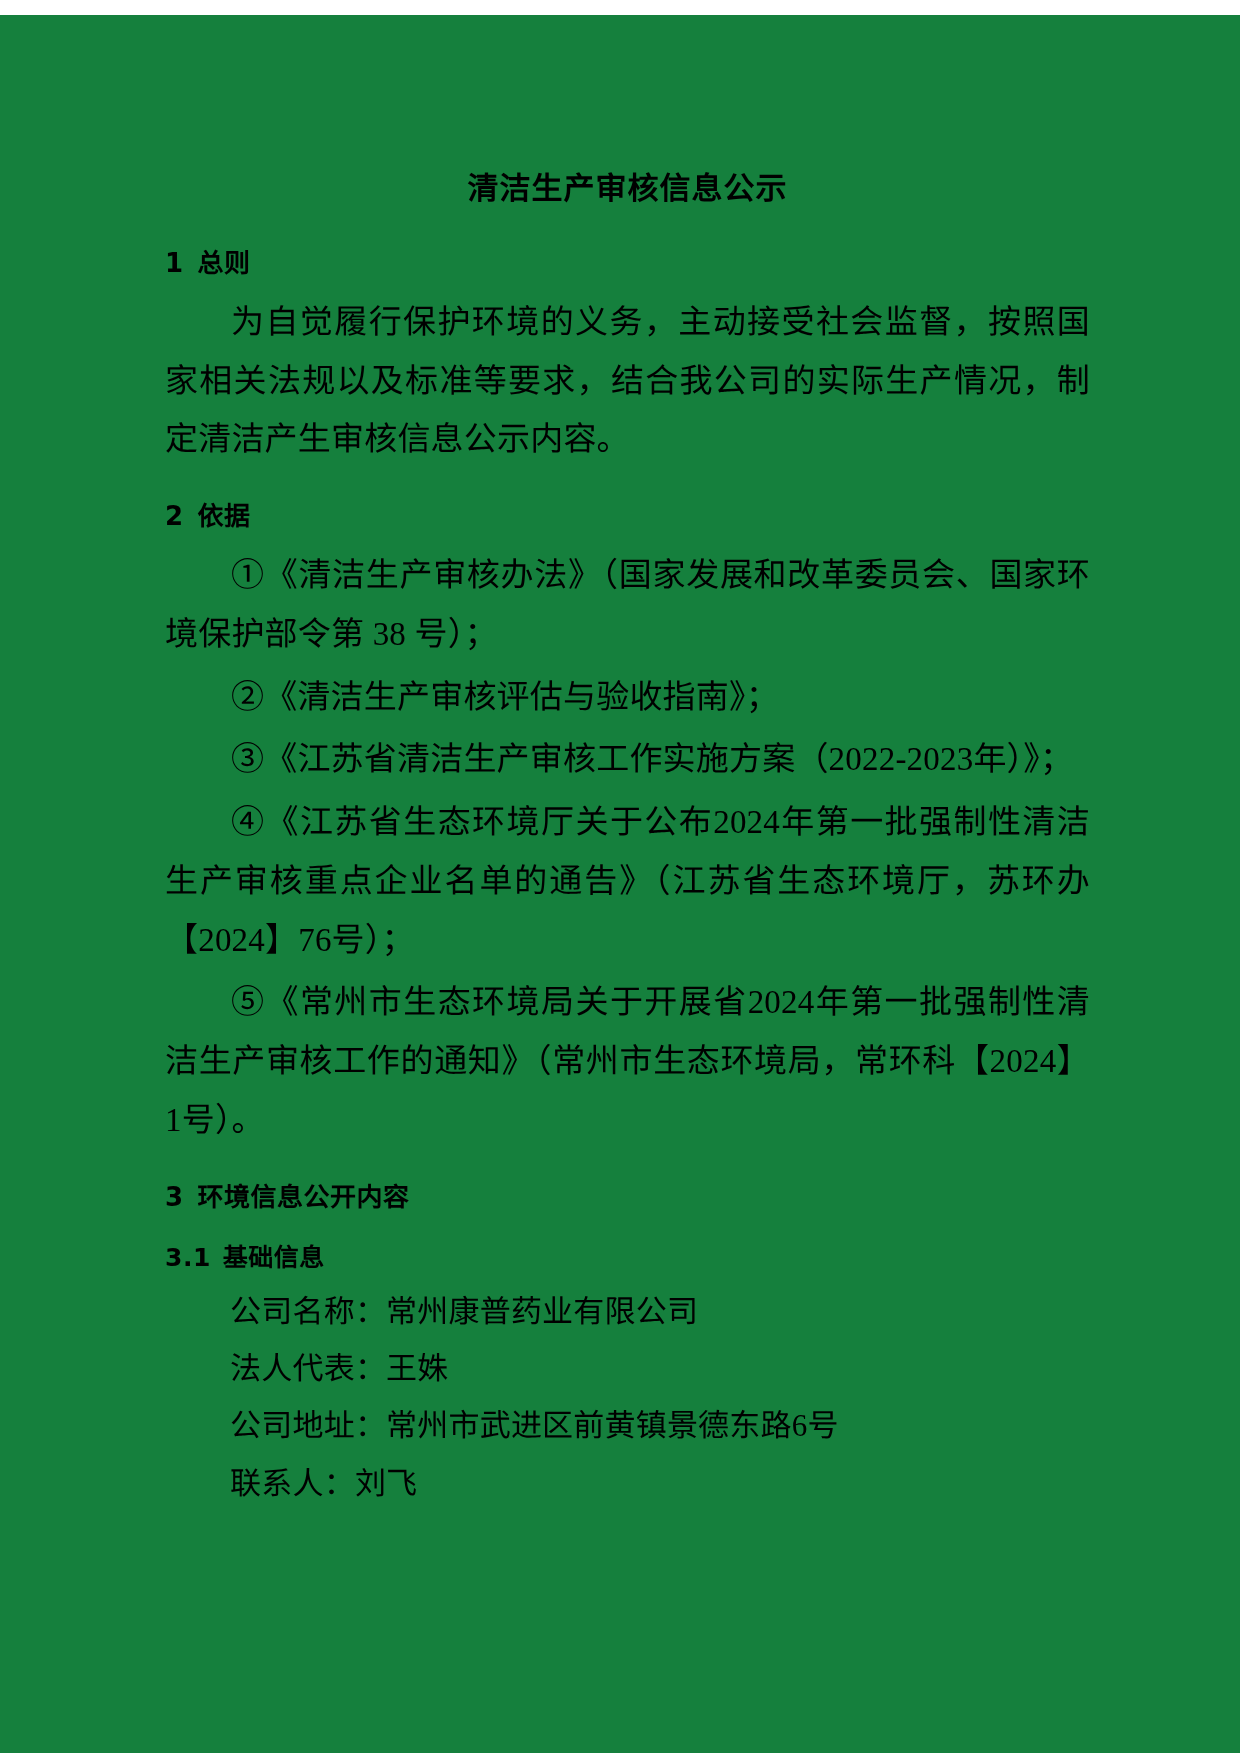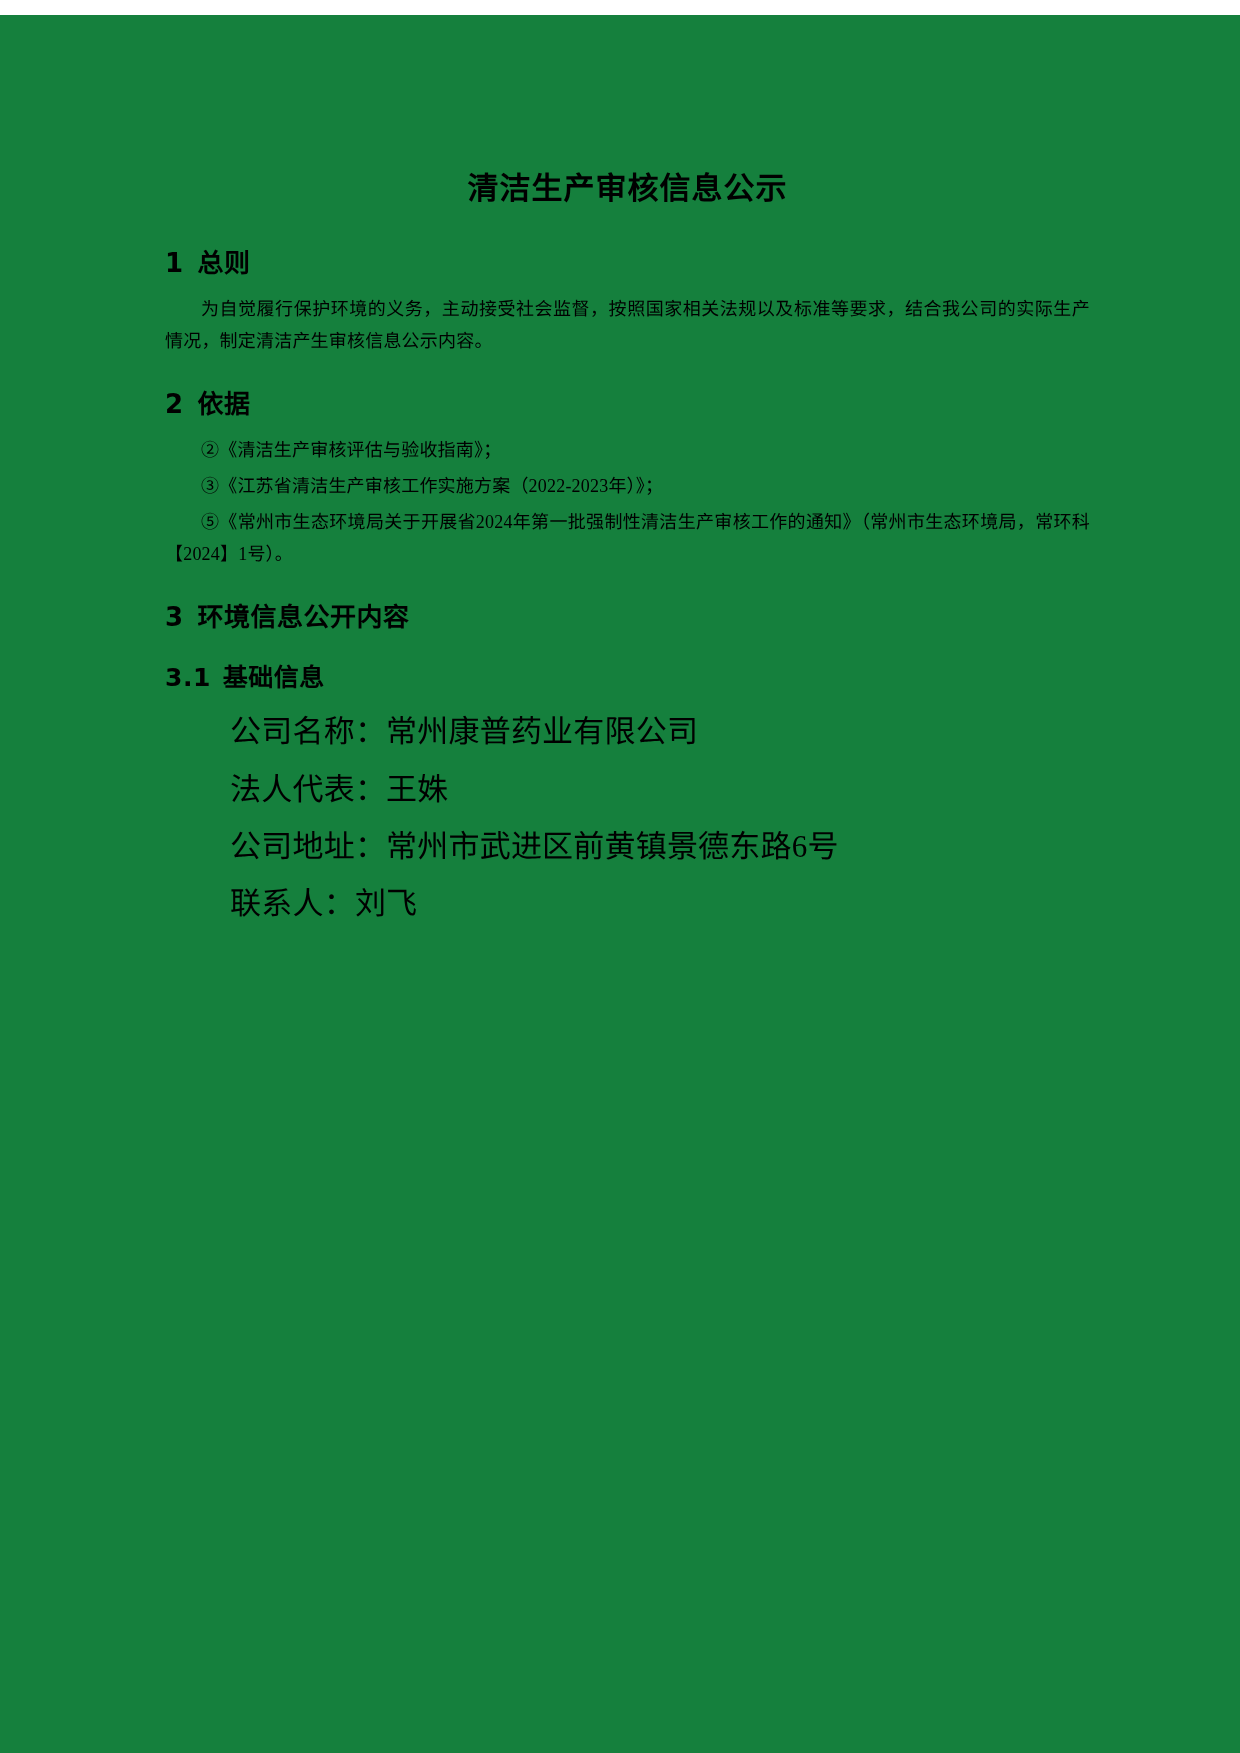--- a/index.html
+++ b/index.html
@@ -42,21 +42,21 @@
     font-size: 25px;
     font-weight: bold;
     margin: 24px 0 10px 0;
     font-family: "DejaVu Sans", "Liberation Sans", sans-serif;
     letter-spacing: 0.5px;
   }
   .h2 .num {
     margin-right: 12px;
   }
   p.body-text {
-    font-size: 18px;
+    font-size: 33px;
     line-height: 1.78;
     margin: 0 0 4px 0;
     text-align: justify;
     text-indent: 2em;
     letter-spacing: 0.2px;
   }
   .info-list {
     margin: 4px 0 0 0;
     padding: 0;
     list-style: none;
@@ -79,22 +79,24 @@
   <h1 class="doc-title">清洁生产审核信息公示</h1>
 
   <h2 class="h1">
     <span class="num">1</span><span>总则</span>
   </h2>
   <p class="body-text">为自觉履行保护环境的义务，主动接受社会监督，按照国家相关法规以及标准等要求，结合我公司的实际生产情况，制定清洁产生审核信息公示内容。</p>
 
   <h2 class="h1">
     <span class="num">2</span><span>依据</span>
   </h2>
+  <p class="body-text">①《清洁生产审核办法》（国家发展和改革委员会、国家环境保护部令第 38 号）；</p>
   <p class="body-text">②《清洁生产审核评估与验收指南》；</p>
   <p class="body-text">③《江苏省清洁生产审核工作实施方案（2022-2023年）》；</p>
+  <p class="body-text">④《江苏省生态环境厅关于公布2024年第一批强制性清洁生产审核重点企业名单的通告》（江苏省生态环境厅，苏环办【2024】76号）；</p>
   <p class="body-text">⑤《常州市生态环境局关于开展省2024年第一批强制性清洁生产审核工作的通知》（常州市生态环境局，常环科【2024】1号）。</p>
 
   <h2 class="h1">
     <span class="num">3</span><span>环境信息公开内容</span>
   </h2>
 
   <h3 class="h2">
     <span class="num">3.1</span><span>基础信息</span>
   </h3>
 

